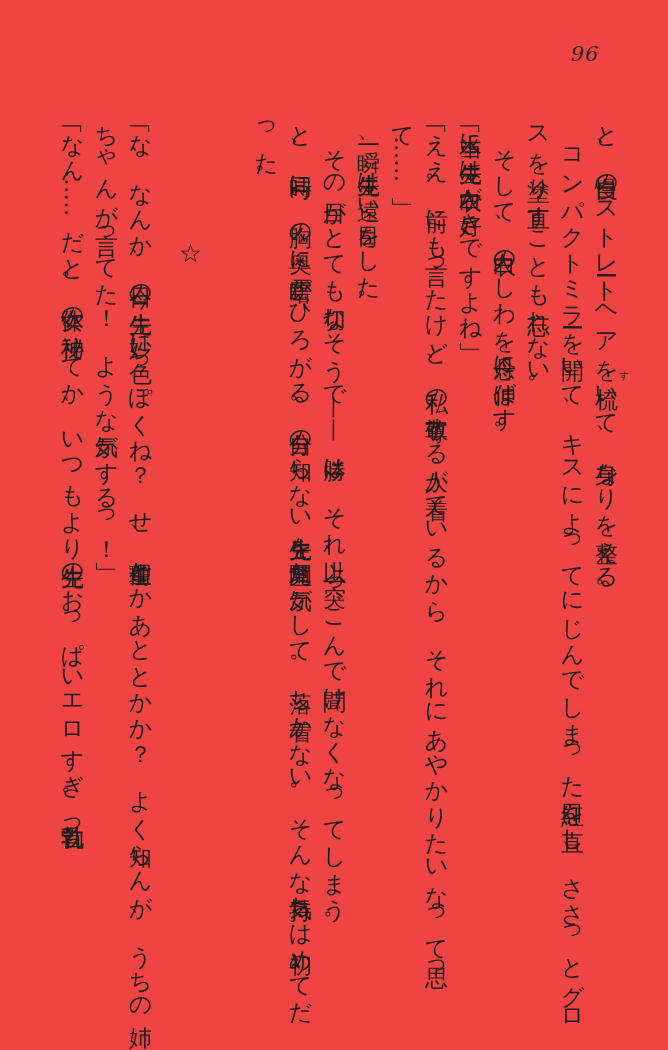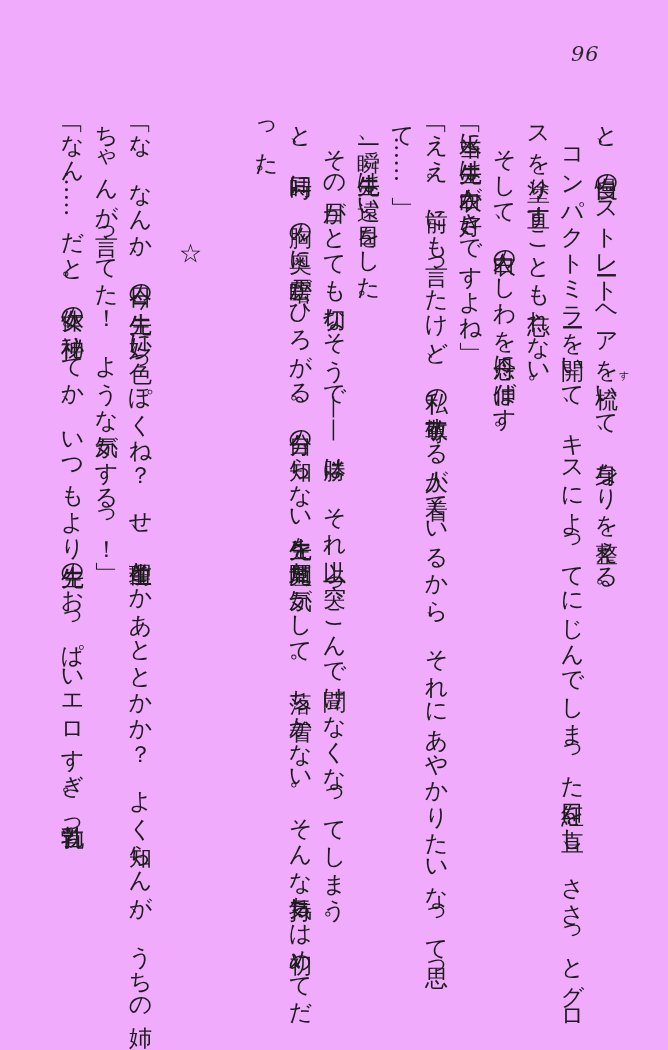--- a/index.html
+++ b/index.html
@@ -4,21 +4,21 @@
 <style>
   html, body {
     margin: 0;
     padding: 0;
     background: #fcfcfa;
   }
   .page {
     position: relative;
     width: 668px;
     height: 1050px;
-    background: #f0abfc;
+    background: #ef4444;
     overflow: hidden;
     font-family: "DejaVu Serif", "Liberation Serif", serif;
     color: #1c1c1c;
   }
   .page-number {
     position: absolute;
     top: 42px;
     left: 571px;
     font-size: 21px;
     font-style: italic;

